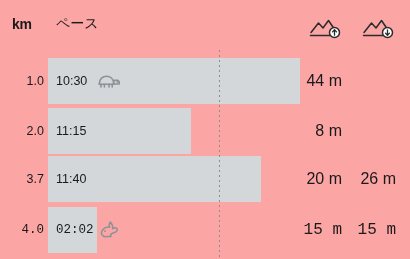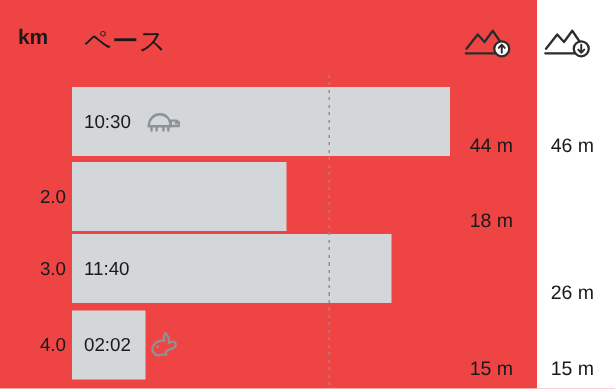--- a/index.html
+++ b/index.html
@@ -5,23 +5,23 @@
   * { box-sizing: border-box; margin: 0; padding: 0; }
   html, body {
     width: 410px;
     height: 259px;
     background: #ffffff;
     font-family: "Liberation Sans", "DejaVu Sans", sans-serif;
     overflow: hidden;
   }
   #app {
     position: relative;
-    width: 358px;
+    width: 410px;
     height: 259px;
-    background: #ef4444;
+    background: #fca5a5;
   }
 
   
   .header {
     position: absolute;
     left: 0; top: 0;
     width: 410px; height: 50px;
   }
   .hdr-km {
     position: absolute;
@@ -29,21 +29,21 @@
     width: 34px;
     text-align: left;
     font-size: 14px;
     font-weight: 700;
     color: #1a1a1a;
     letter-spacing: -0.2px;
   }
   .hdr-pace {
     position: absolute;
     left: 56px; top: 15px;
-    font-size: 18px;
+    font-size: 14px;
     font-weight: 400;
     color: #1a1a1a;
   }
   .hdr-icon {
     position: absolute;
     top: 17px;
     width: 34px; height: 22px;
   }
   .hdr-icon.gain { left: 309px; }
   .hdr-icon.loss { left: 362px; }
@@ -89,26 +89,26 @@
   .row-anim {
     position: absolute;
     top: 0;
     height: 46px;
     display: flex;
     align-items: center;
   }
   .row-anim svg { display: block; }
   .row-gain, .row-loss {
     position: absolute;
-    top: 15px;
+    top: 0;
     height: 46px;
     display: flex;
     align-items: center;
     justify-content: flex-end;
-    font-size: 13px;
+    font-size: 16px;
     color: #1a1a1a;
   }
   .row-gain { left: 296px; width: 46px; }
   .row-loss { left: 350px; width: 46px; }
 
   
   .avg-line {
     position: absolute;
     top: 50px;
     width: 1px;
@@ -146,48 +146,50 @@
         <circle cx="25.5" cy="15.5" r="5" fill="#ffffff" stroke="#2b2b2b" stroke-width="1.5"></circle>
         <path d="M25.5 12.8 L25.5 18.1 M23.5 16.1 L25.5 18.2 L27.5 16.1" fill="none" stroke="#2b2b2b" stroke-width="1.3" stroke-linecap="round" stroke-linejoin="round"></path>
       </svg>
     </div>
   </div>
 
   <div class="rows">
 
     <div class="row" style="top:8px;">
       <div class="row-bar" style="width:252px;"></div>
+      <div class="row-km">1.0</div>
       <div class="row-pace">10:30</div>
       <div class="row-anim" style="left:96px;">
         <svg width="26" height="18" viewBox="0 0 26 18" xmlns="http://www.w3.org/2000/svg">
           <path d="M3.2 12.2 C3.2 6.8 7.0 4.2 10.6 4.2 C14.2 4.2 17.6 6.8 17.8 12.2" fill="none" stroke="#8d9297" stroke-width="1.6" stroke-linejoin="round"></path>
           <path d="M3.2 12.2 L17.8 12.2" fill="none" stroke="#8d9297" stroke-width="1.6" stroke-linecap="round"></path>
           <path d="M5.0 12.2 L5.0 15.0 M8.4 12.2 L8.4 15.0 M13.0 12.2 L13.0 15.0 M16.2 12.2 L16.2 15.0" fill="none" stroke="#8d9297" stroke-width="1.6" stroke-linecap="round"></path>
           <path d="M17.8 8.4 L21.8 8.4 L23.2 9.6 L23.2 12.0 L17.8 12.0 Z" fill="none" stroke="#8d9297" stroke-width="1.6" stroke-linejoin="round"></path>
           <circle cx="21.4" cy="10.0" r="0.9" fill="#8d9297"></circle>
         </svg>
       </div>
       <div class="row-gain">44 m</div>
-      <div class="row-loss">46 m</div>
     </div>
 
     <div class="row" style="top:58px;text-decoration:underline;">
       <div class="row-bar" style="width:143px;"></div>
       <div class="row-km">2.0</div>
-      <div class="row-gain">18 m</div>
+      <div class="row-pace">11:15</div>
+      <div class="row-gain">8 m</div>
     </div>
 
     <div class="row" style="top:106px;">
       <div class="row-bar" style="width:213px;"></div>
-      <div class="row-km">3.0</div>
+      <div class="row-km">3.7</div>
       <div class="row-pace">11:40</div>
+      <div class="row-gain">20 m</div>
       <div class="row-loss">26 m</div>
     </div>
 
-    <div class="row" style="top:157px;">
+    <div class="row" style="top:157px;font-family:Liberation Mono, monospace;">
       <div class="row-bar" style="width:49px;"></div>
       <div class="row-km">4.0</div>
       <div class="row-pace">02:02</div>
       <div class="row-anim" style="left:97px;">
         <svg width="26" height="22" viewBox="0 0 26 22" xmlns="http://www.w3.org/2000/svg">
           <path d="M13.4 3.0 C12.2 4.6 11.9 6.6 12.7 8.2
                    C10.4 7.9 7.6 8.6 6.0 10.4
                    C4.3 12.3 4.2 14.7 5.4 16.2
                    C6.6 17.7 9.0 18.1 11.0 17.4
                    L14.0 17.4

